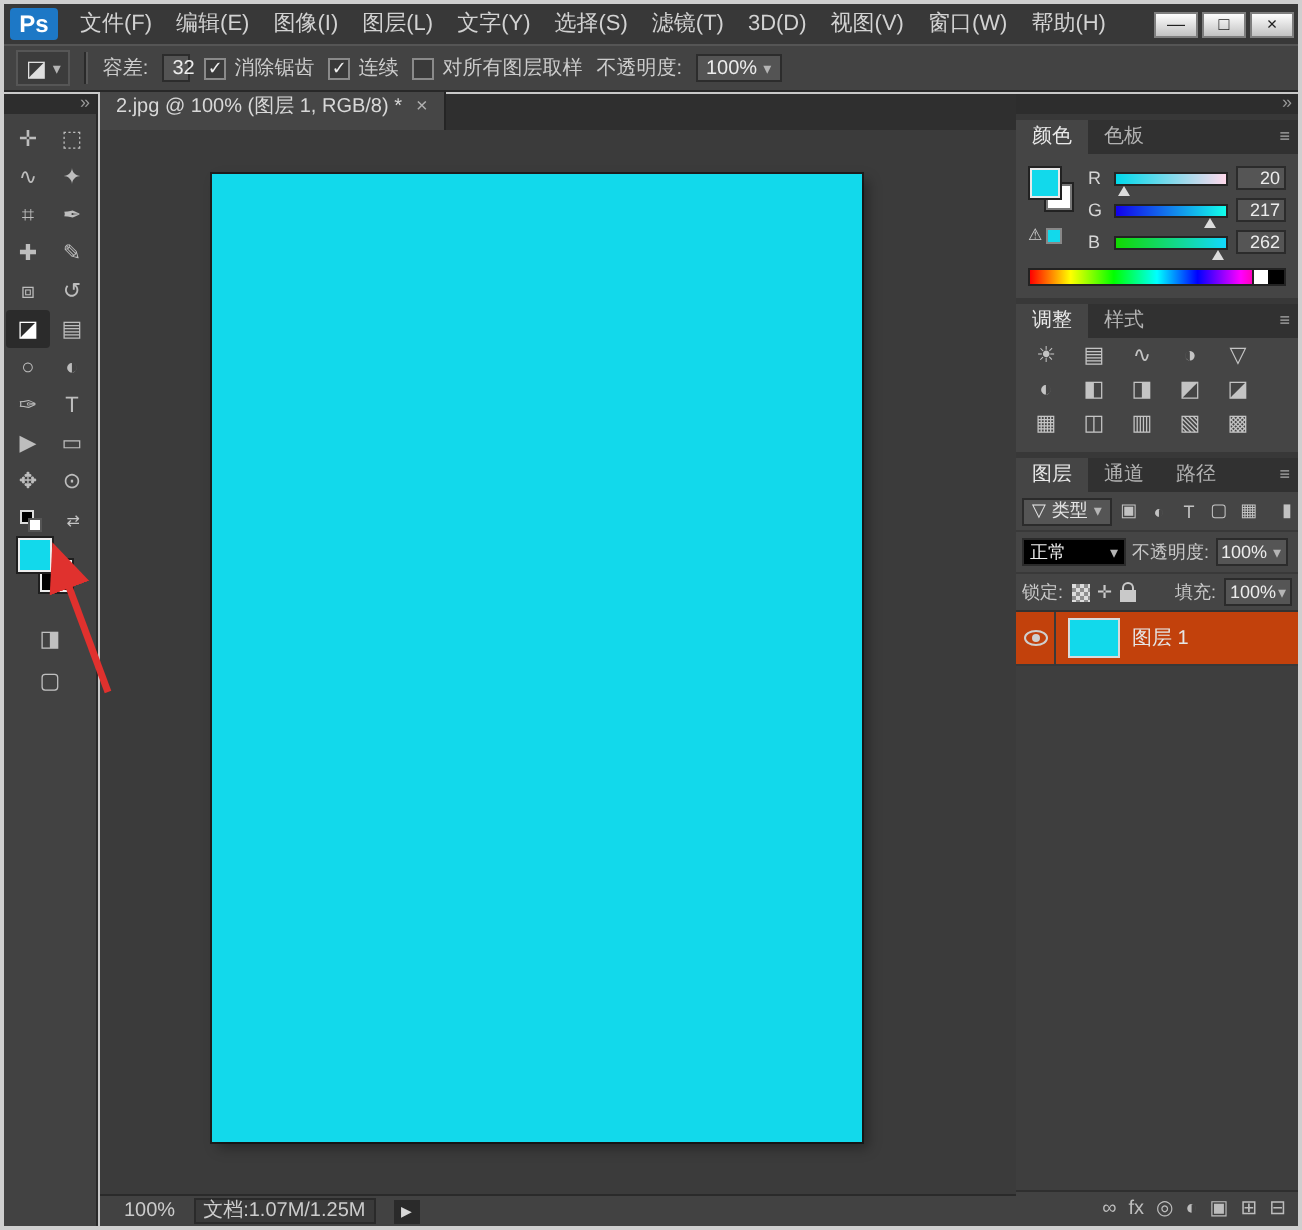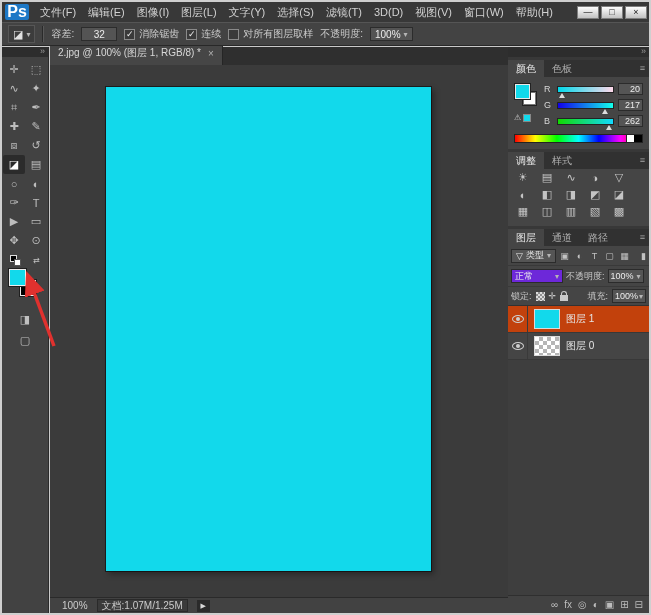--- a/index.html
+++ b/index.html
@@ -2,33 +2,33 @@
 <html><head>
 <meta charset="utf-8">
 <style>
   *{box-sizing:border-box;margin:0;padding:0}
   html,body{width:651px;height:615px}
   body{font-family:"Liberation Sans","DejaVu Sans",sans-serif;background:#fff;overflow:hidden}
   .window{position:relative;width:651px;height:615px;background:#c9c9c9;border:2px solid #cfcfcf}
 
   
   .menubar{position:absolute;left:0;top:0;right:0;height:20px;background:#383838;display:flex;align-items:center;z-index:6}
-  .ps-logo{width:24px;height:16px;margin:0 5px 0 3px;background:#1d78c6;color:#fff;font-weight:bold;font-size:16px;text-align:center;line-height:16px;border-radius:2px}
+  .ps-logo{width:24px;height:16px;margin:0 5px 0 3px;background:#1d78c6;color:#fff;font-weight:bold;font-size:12px;text-align:center;line-height:16px;border-radius:2px}
   .menu-item{font-size:11px;color:#d2d2d2;padding:0 6px;line-height:20px;white-space:nowrap;cursor:default}
   .win-controls{margin-left:auto;display:flex;padding-right:2px}
   .win-btn{width:22px;height:13px;margin-left:2px;background:linear-gradient(#fdfdfd,#c2c2c2);border:1px solid #7e7e7e;font-size:9px;line-height:11px;text-align:center;color:#222}
 
   
   .optionsbar{position:absolute;left:0;top:20px;right:0;height:24px;background:#434343;border-top:1px solid #555;border-bottom:1px solid #282828;display:flex;align-items:center;font-size:10px;color:#cccccc;gap:7px;padding:0 6px;z-index:5}
   .tool-preset{display:flex;align-items:center;gap:3px;height:18px;padding:0 4px;background:#3c3c3c;border:1px solid #565656}
   .tp-icon{font-size:11px;color:#e0e0e0}
   .dd{font-size:8px;color:#b5b5b5}
   .sep{width:0;height:16px;border-left:1px solid #2a2a2a;border-right:1px solid #585858}
   .field{background:#545454;border:1px solid #2c2c2c;height:14px;display:inline-flex;align-items:center;padding:0 4px;font-size:10px;color:#ececec;gap:3px}
-  .field.small{width:36px;justify-content:center}
+  .field.small{width:14px;}
   .cb{width:11px;height:11px;background:#3a3a3a;border:1px solid #8a8a8a;display:inline-flex;align-items:center;justify-content:center;font-size:9px;line-height:9px;color:#efefef}
   .opt-check{display:flex;align-items:center;gap:4px}
 
   
   .toolbar{position:absolute;left:0;top:45px;width:47px;bottom:0;background:#424242;border-right:1px solid #2a2a2a}
   .dock-mini{height:10px;background:#2d2d2d;color:#9a9a9a;font-size:9px;line-height:9px;text-align:right;padding-right:3px}
   .tools{display:grid;grid-template-columns:1fr 1fr;padding:3px 1px 0}
   .tool{height:19px;display:flex;align-items:center;justify-content:center;font-size:11px;color:#bdbdbd;cursor:default}
   .tool.active{background:#2b2b2b;color:#ffffff;border-radius:2px}
   .swatch-tools{display:flex;justify-content:space-between;width:30px;margin:5px auto 0;align-items:center}
@@ -87,21 +87,21 @@
   .adj-grid{width:128px;padding:0 3px 6px;display:flex;flex-wrap:wrap}
   .adj-ico{width:24px;height:17px;display:flex;align-items:center;justify-content:center;font-size:11px;color:#c4c4c4}
 
   
   .layers-panel{flex:1 1 auto;display:flex;flex-direction:column;min-height:0}
   .lp-filter{height:20px;flex:none;display:flex;align-items:center;gap:2px;padding:0 3px;border-bottom:1px solid #393939}
   .lp-type{display:flex;align-items:center;gap:3px;background:#555;border:1px solid #2b2b2b;height:14px;padding:0 4px;font-size:9px;color:#e4e4e4}
   .lp-ico{width:13px;text-align:center;font-size:9px;color:#c2c2c2}
   .lp-toggle{margin-left:auto;font-size:9px;color:#c2c2c2}
   .lp-blend{height:21px;flex:none;display:flex;align-items:center;gap:3px;padding:0 3px;border-bottom:1px solid #393939;font-size:9px;color:#c9c9c9}
-  .blend-select{width:52px;height:14px;background:#6d28d9;border:1px solid #2b2b2b;display:flex;align-items:center;justify-content:space-between;padding:0 3px;font-size:9px;color:#ececec}
+  .blend-select{width:52px;height:14px;background:#000000;border:1px solid #2b2b2b;display:flex;align-items:center;justify-content:space-between;padding:0 3px;font-size:9px;color:#ececec}
   .op-field{width:36px;height:14px;background:#555;border:1px solid #2b2b2b;display:flex;align-items:center;justify-content:space-between;padding:0 2px;font-size:9px;color:#ececec}
   .lp-lock{height:19px;flex:none;display:flex;align-items:center;gap:4px;padding:0 3px;border-bottom:1px solid #323232;font-size:9px;color:#c9c9c9}
   .mini-checker{width:9px;height:9px;background-color:#ddd;background-image:linear-gradient(45deg,#8f8f8f 25%,transparent 25%,transparent 75%,#8f8f8f 75%),linear-gradient(45deg,#8f8f8f 25%,transparent 25%,transparent 75%,#8f8f8f 75%);background-size:4px 4px;background-position:0 0,2px 2px;display:inline-block}
   .lock-cross{font-size:9px;color:#c9c9c9}
   .lock-ico{position:relative;width:8px;height:6px;background:#c9c9c9;margin-top:4px;display:inline-block}
   .lock-ico::before{content:"";position:absolute;left:1px;top:-4px;width:4px;height:4px;border:1px solid #c9c9c9;border-bottom:none;border-radius:3px 3px 0 0}
   .layer-row{height:27px;flex:none;display:flex;align-items:center;border-bottom:1px solid #383838;background:#454545}
   .layer-row.selected{background:#c2410c}
   .eye-cell{width:20px;height:100%;display:flex;align-items:center;justify-content:center;border-right:1px solid #3a3a3a}
   .eye{width:12px;height:8px;border:1px solid #cfcfcf;border-radius:50%;position:relative}
@@ -352,27 +352,20 @@
           <i class="dd">▾</i>
         </span>
       </div>
       <div class="layer-row selected">
         <span class="eye-cell">
             <span class="eye"></span>
           </span>
         <span class="thumb cyan"></span>
         <span class="layer-name">图层 1</span>
       </div>
-      <div class="layer-row">
-        <span class="eye-cell">
-            <span class="eye"></span>
-          </span>
-        <span class="thumb checker"></span>
-        <span class="layer-name">图层 0</span>
-      </div>
       <div class="layers-space"></div>
       <div class="lp-bottom">
         <span>∞</span>
         <span>fx</span>
         <span>◎</span>
         <span>◐</span>
         <span>▣</span>
         <span>⊞</span>
         <span>⊟</span>
       </div>

